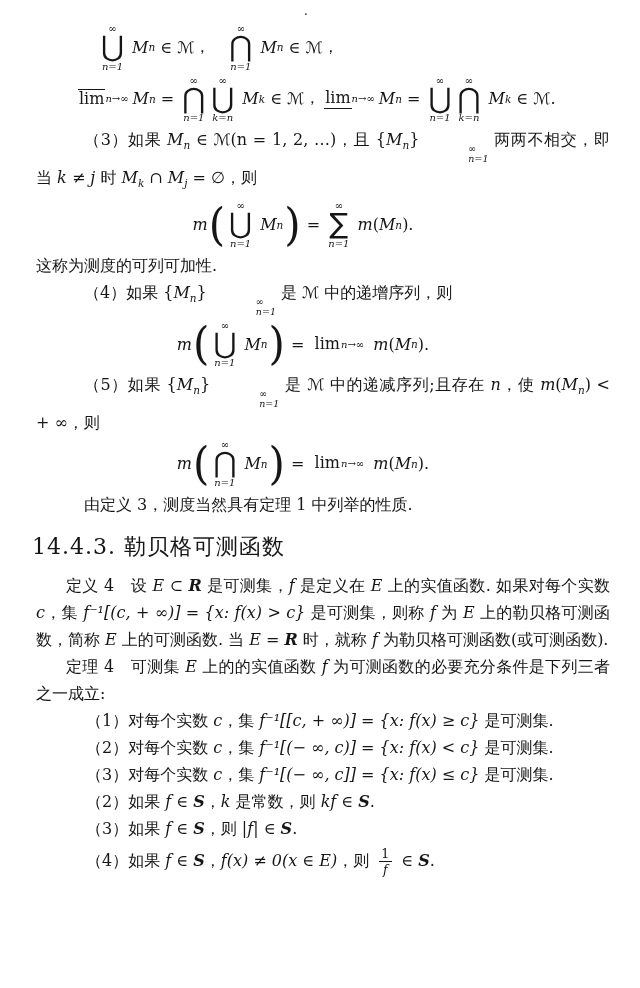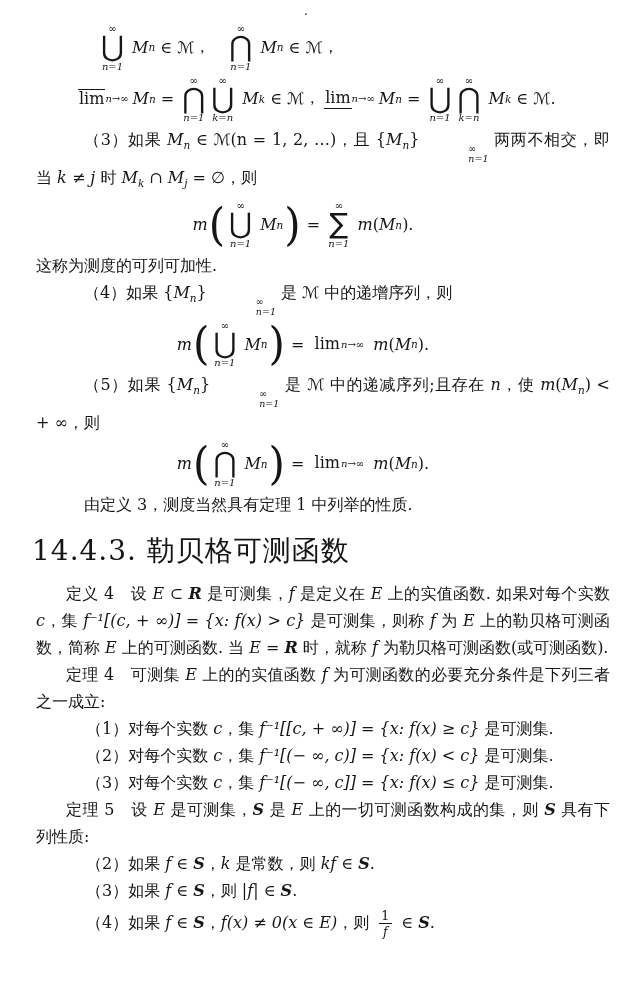--- a/index.html
+++ b/index.html
@@ -44,21 +44,21 @@
   .ss { display: inline-flex; flex-direction: column; align-items: flex-start; vertical-align: -7px; margin-left: 1px; }
   .ss-sup, .ss-sub { font-size: 9.5px; line-height: 1.05; font-style: italic; }
   .ss-sup { font-style: normal; }
 
   .paren { font-size: 42px; line-height: 0.8; font-weight: 300; transform: scaleY(1.05); margin: 0 1px; }
 
   .frac { display: inline-flex; flex-direction: column; align-items: center; vertical-align: middle; margin: 0 3px; }
   .frac-num { font-size: 12.5px; line-height: 1.2; padding: 0 4px; }
   .frac-den { font-size: 12.5px; line-height: 1.2; padding: 0 4px; border-top: 1.2px solid #161616; }
 
-  .heading { font-size: 28px; font-weight: 400; margin: 14px 0 10px -4px; letter-spacing: 1px; }
+  .heading { font-size: 22px; font-weight: 400; margin: 14px 0 10px -4px; letter-spacing: 1px; }
   .it4 { margin-top: 4px; margin-bottom: 4px; }
 </style>
 </head>
 <body>
 
 <div class="page">
   <span class="top-dot">.</span>
 
   <div class="display indent1">
       <span class="bigop">
@@ -215,21 +215,20 @@
   <p class="para ind"><span>由定义 3，测度当然具有定理 1 中列举的性质.</span></p>
 
   <h2 class="heading">14.4.3. 勒贝格可测函数</h2>
 
   <p class="para ind2"><span class="b">定义 4</span><span>　设 </span><span class="i">E</span><span> ⊂ </span><span class="bi">R</span><span> 是可测集，</span><span class="i">f</span><span> 是定义在 </span><span class="i">E</span><span> 上的实值函数. 如果对每个实数 </span><span class="i">c</span><span>，集 </span><span class="i">f⁻¹[(c, + ∞)] = {x: f(x) &gt; c}</span><span> 是可测集，则称 </span><span class="i">f</span><span> 为 </span><span class="i">E</span><span> 上的</span><span class="b">勒贝格可测函数</span><span>，简称 </span><span class="i">E</span><span> 上的</span><span class="b">可测函数</span><span>. 当 </span><span class="i">E</span><span> = </span><span class="bi">R</span><span> 时，就称 </span><span class="i">f</span><span> 为勒贝格可测函数(或可</span><span class="b">测函数</span><span>).</span></p>
   <p class="para ind2"><span class="b">定理 4</span><span>　可测集 </span><span class="i">E</span><span> 上的的实值函数 </span><span class="i">f</span><span> 为可测函数的必要充分条件是下列三者之一成立:</span></p>
   <p class="para li"><span>（1）对每个实数 </span><span class="i">c</span><span>，集 </span><span class="i">f⁻¹[[c, + ∞)] = {x: f(x) ≥ c}</span><span> 是可测集.</span></p>
   <p class="para li"><span>（2）对每个实数 </span><span class="i">c</span><span>，集 </span><span class="i">f⁻¹[(− ∞, c)] = {x: f(x) &lt; c}</span><span> 是可测集.</span></p>
   <p class="para li"><span>（3）对每个实数 </span><span class="i">c</span><span>，集 </span><span class="i">f⁻¹[(− ∞, c]] = {x: f(x) ≤ c}</span><span> 是可测集.</span></p>
 
-  <p class="para ind2"><span class="b">定理 5</span><span>　设 </span><span class="i">E</span><span> 是可测集，</span><span class="scr">S</span><span> 是 </span><span class="i">E</span><span> 上的一切可测函数构成的集，则 </span><span class="scr">S</span><span> 具有下列性质:</span></p>
   <p class="para li"><span>（2）如果 </span><span class="i">f</span><span> ∈ </span><span class="scr">S</span><span>，</span><span class="i">k</span><span> 是常数，则 </span><span class="i">kf</span><span> ∈ </span><span class="scr">S</span><span>.</span></p>
   <p class="para li"><span>（3）如果 </span><span class="i">f</span><span> ∈ </span><span class="scr">S</span><span>，则 </span><span class="i">|f|</span><span> ∈ </span><span class="scr">S</span><span>.</span></p>
   <p class="para li it4"><span>（4）如果 </span><span class="i">f</span><span> ∈ </span><span class="scr">S</span><span>，</span><span class="i">f(x) ≠ 0(x ∈ E)</span><span>，则 </span><span class="frac">
         <span class="frac-num">1</span>
         <span class="frac-den i">f</span>
       </span><span> ∈ </span><span class="scr">S</span><span>.</span></p>
 
 </div>
 
 </body></html>

